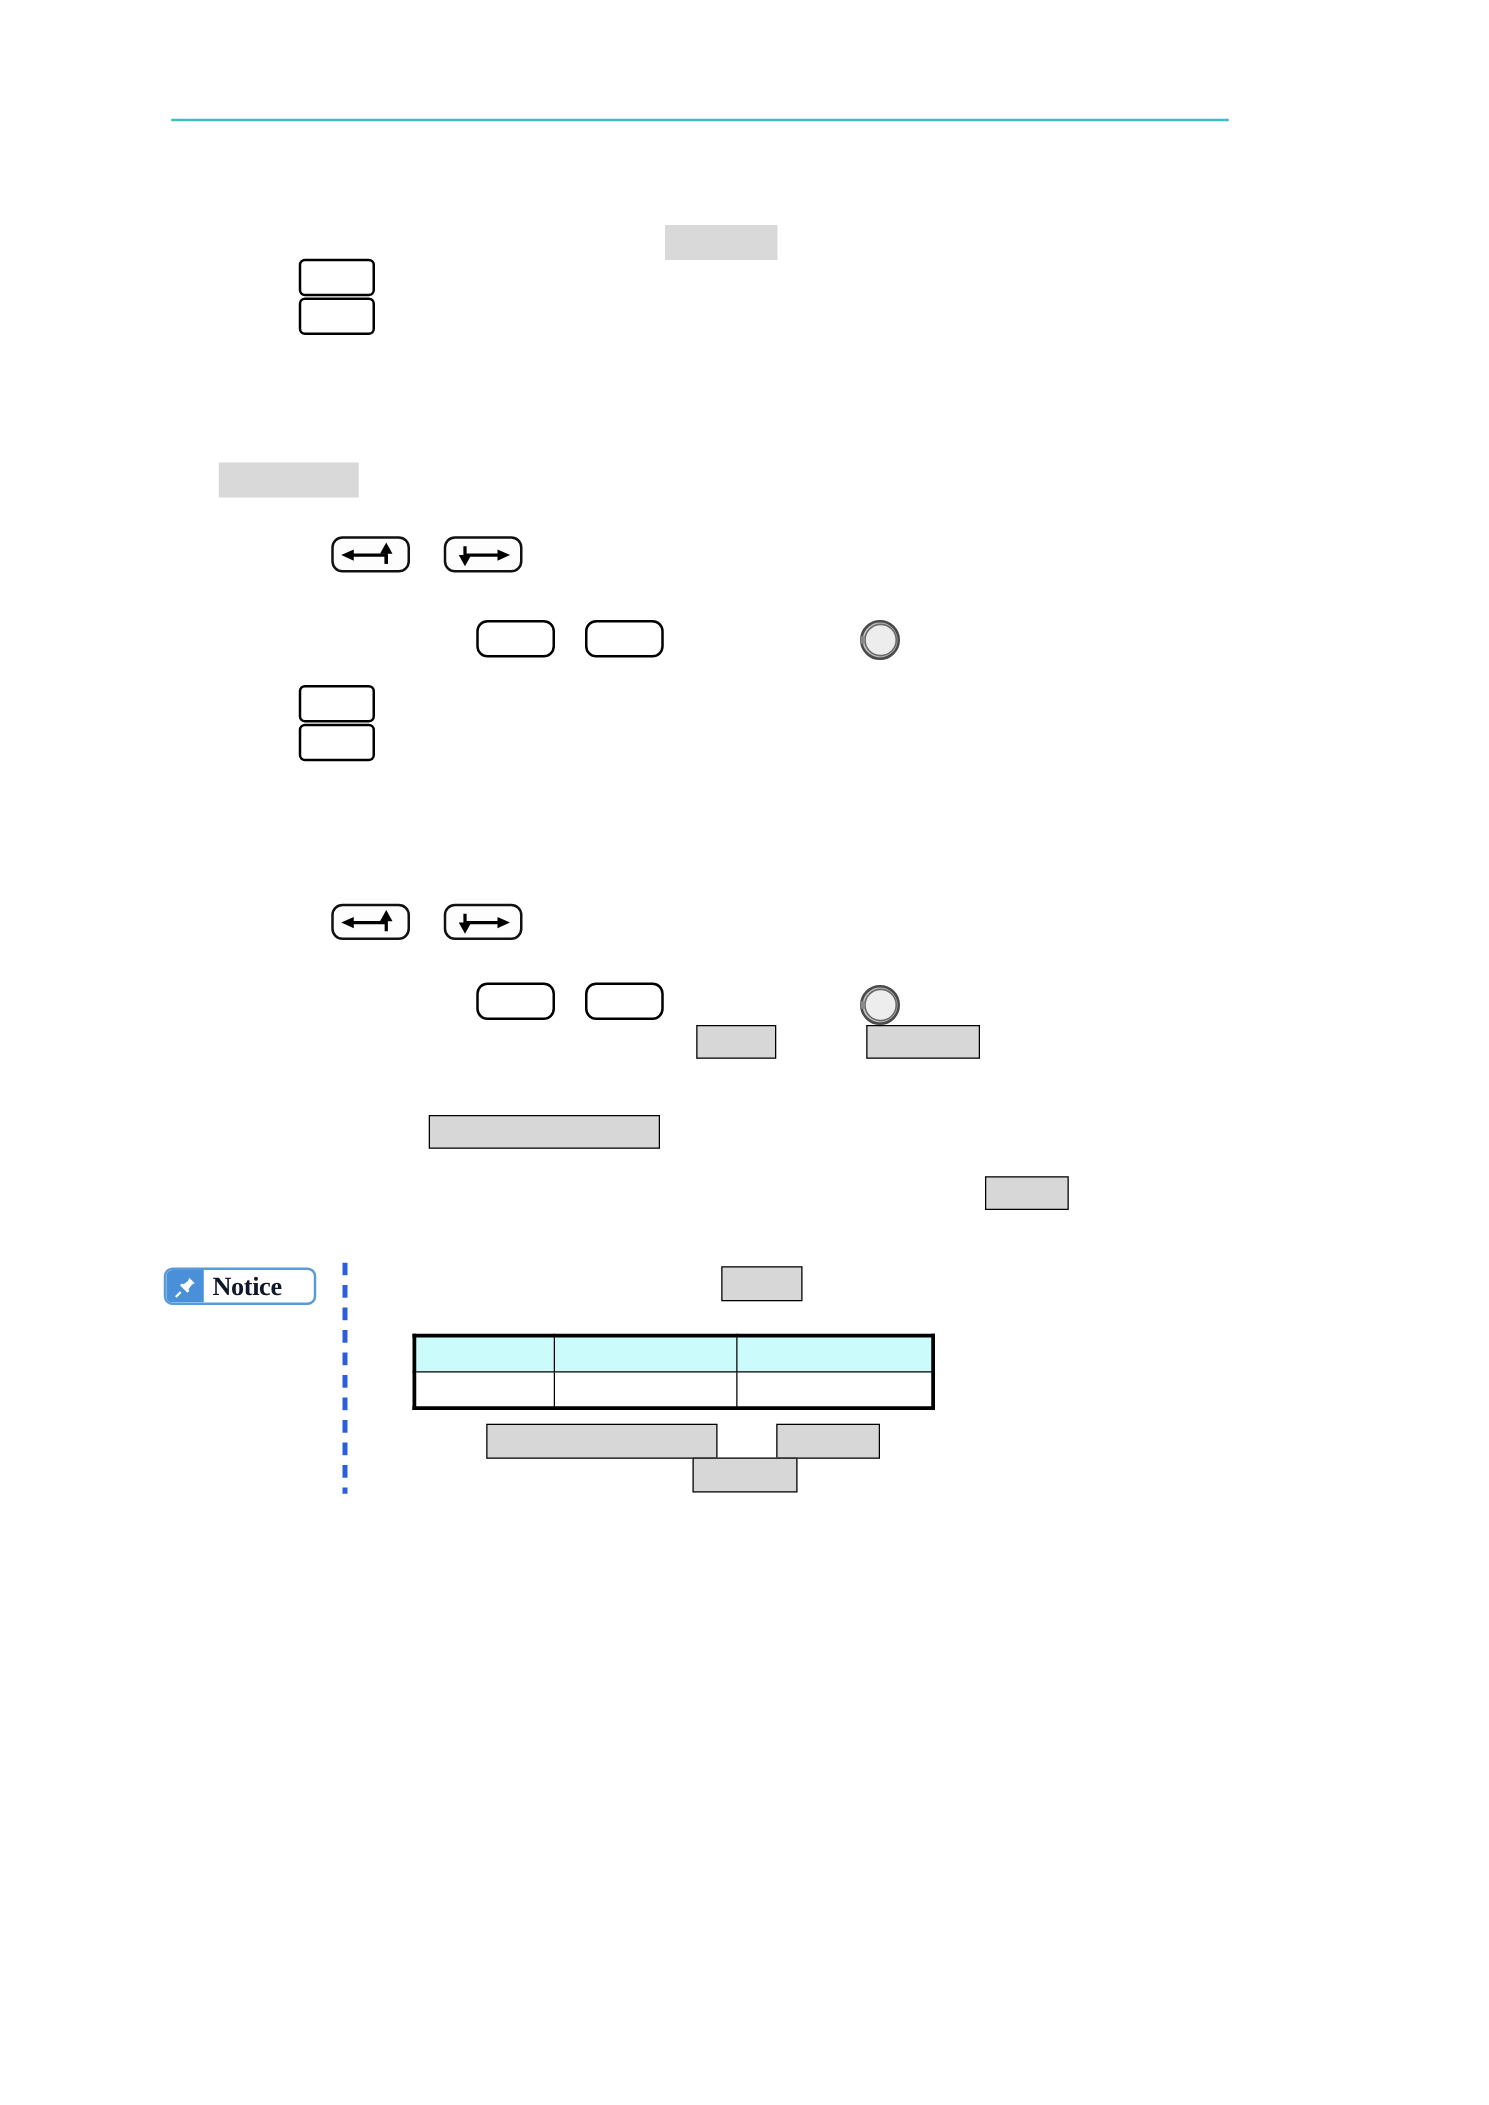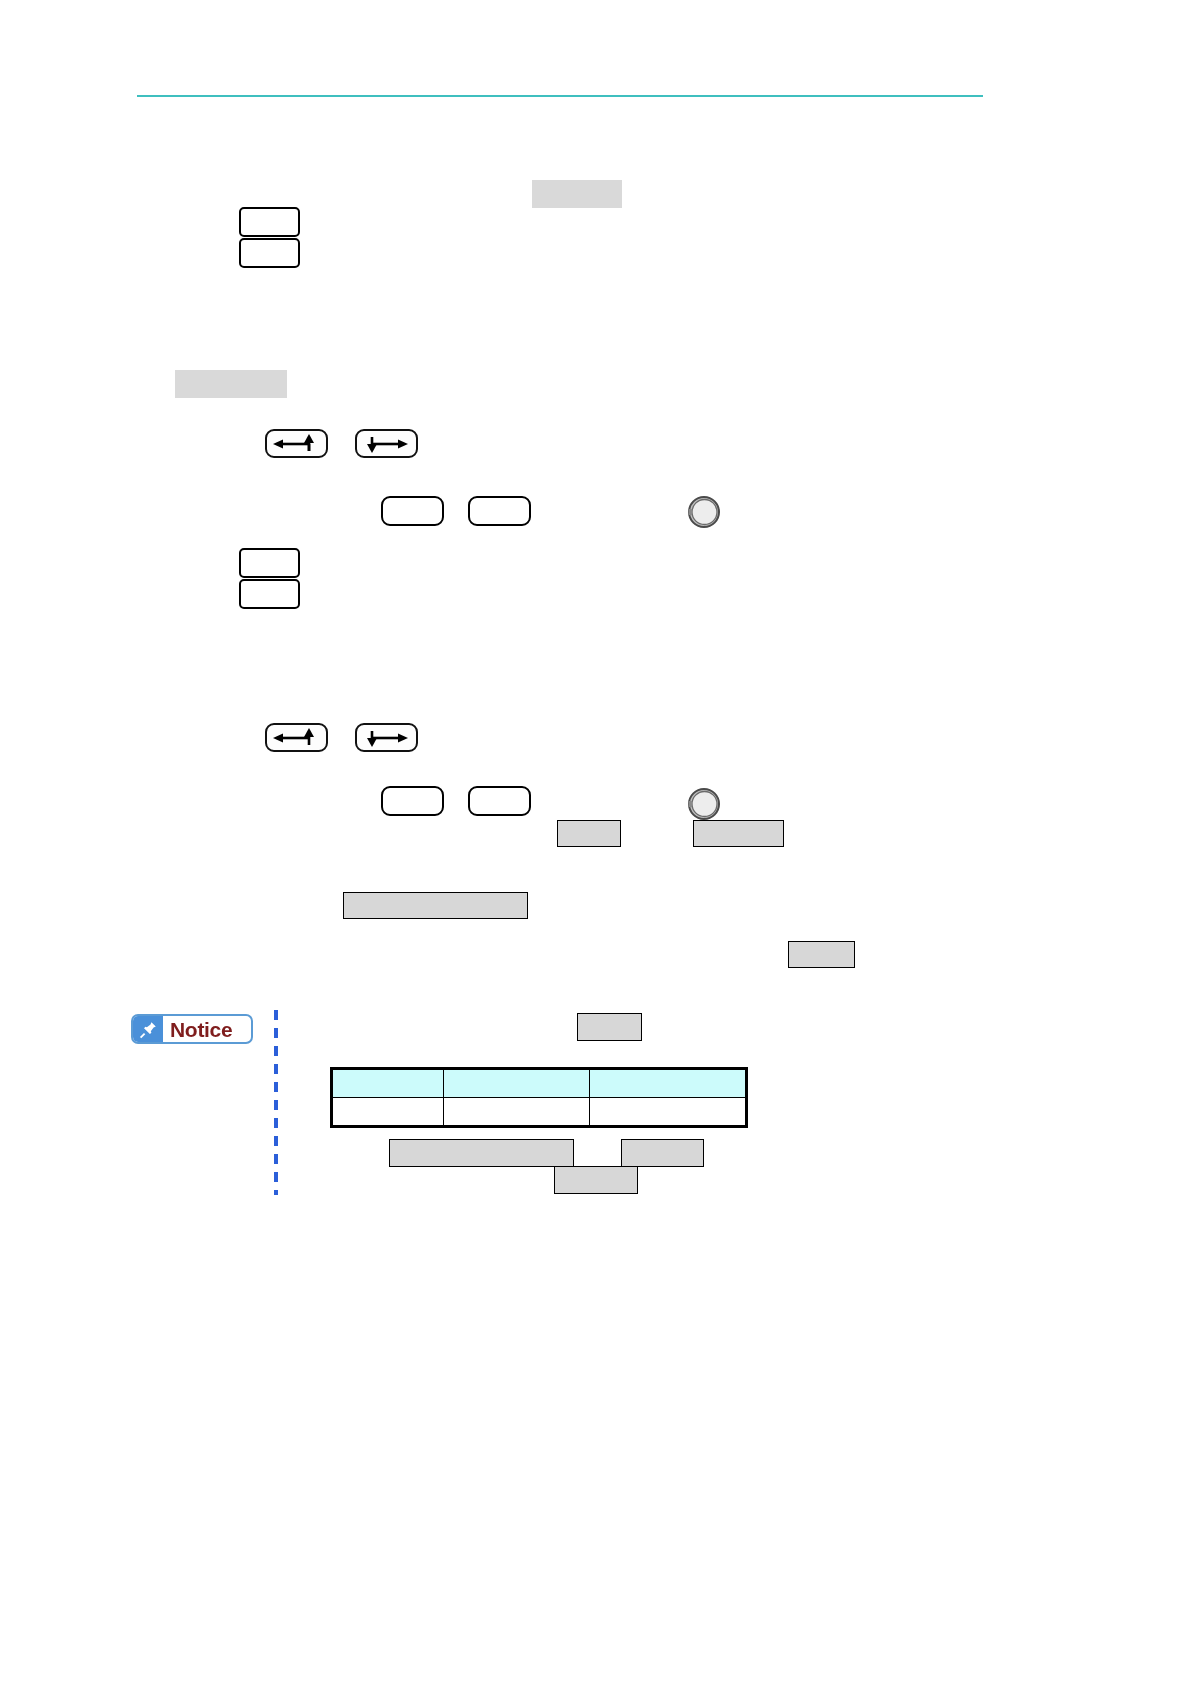--- a/index.html
+++ b/index.html
@@ -78,24 +78,24 @@
   .notice-pin {
     width: 30px;
     height: 100%;
     background: #4a90d9;
     display: flex;
     align-items: center;
     justify-content: center;
     border-radius: 4px 0 0 4px;
   }
   .notice-text {
-    font-family: Liberation Sans, sans-serif;
+    font-family: Liberation Serif, serif;
     font-weight: bold;
     font-size: 21px;
-    color: #7f1d1d;
+    color: #0f172a;
     padding: 0 9px 0 7px;
     letter-spacing: -0.3px;
     line-height: 1;
   }
 
   
   .notice-divider {
     position: absolute;
     width: 4px;
     background-image: linear-gradient(

